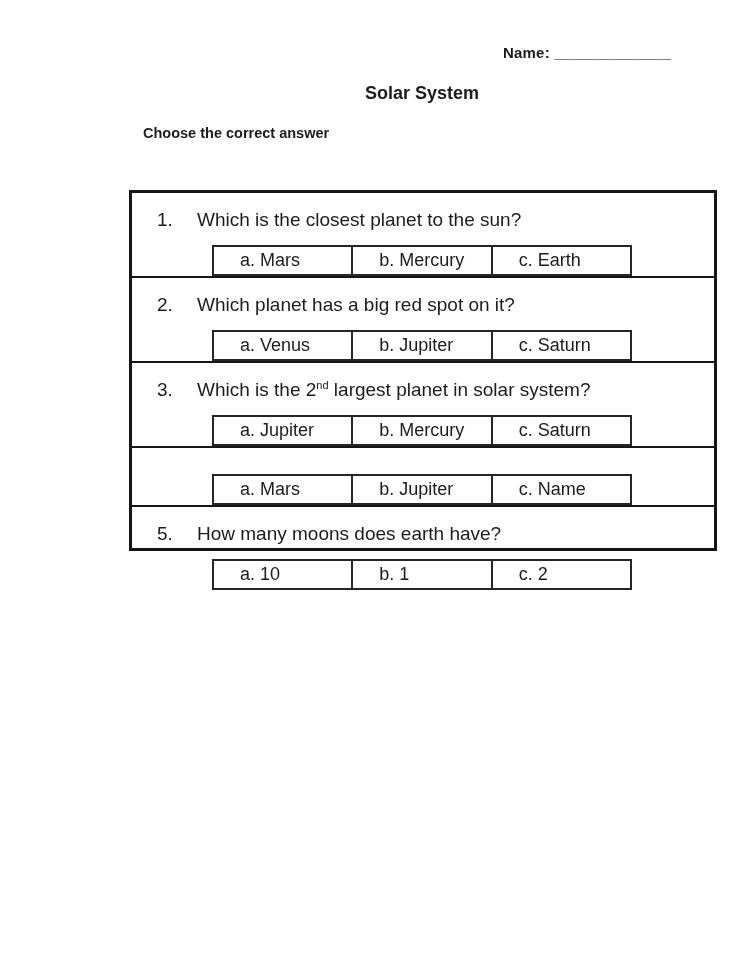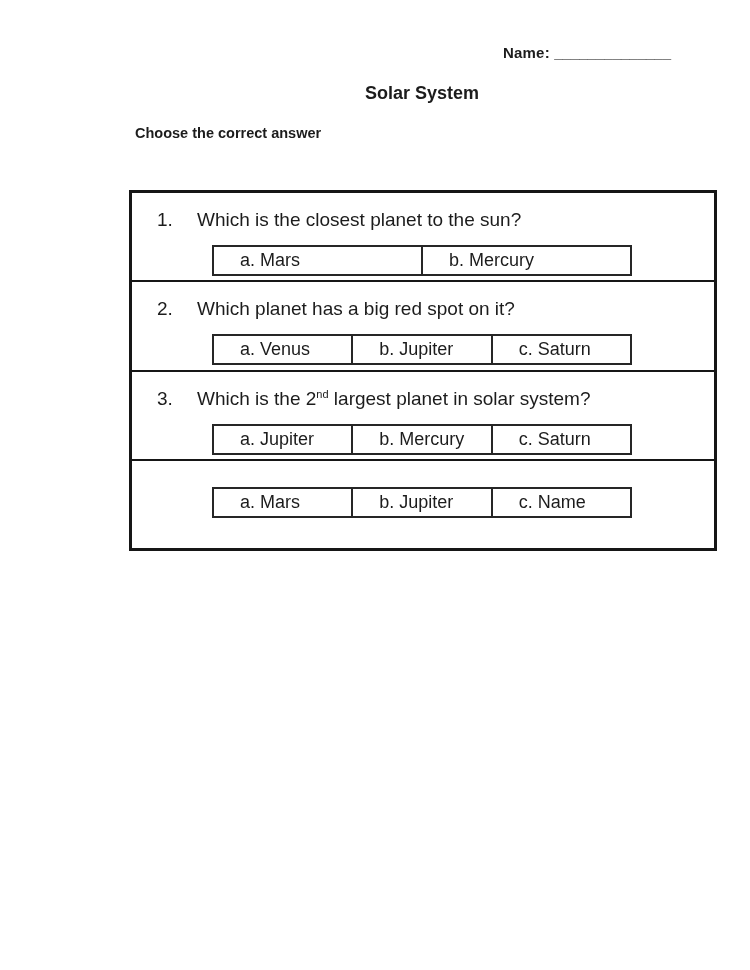--- a/index.html
+++ b/index.html
@@ -30,21 +30,21 @@
     top: 83px;
     left: 0;
     width: 100%;
     text-align: center;
     font-size: 18px;
     font-weight: bold;
   }
   .instruction {
     position: absolute;
     top: 125px;
-    left: 88px;
+    left: 96px;
     font-size: 14.5px;
     font-weight: bold;
   }
 
   
   .quiz-box {
     position: absolute;
     top: 190px;
     left: 82px;
     width: 588px;
@@ -128,20 +128,21 @@
 
   <div class="quiz-box">
 
     <div class="q-row">
       <div class="q-line">
         <span class="q-num">1.</span><span>Which is the closest planet to the sun?</span>
       </div>
       <div class="opts">
         <div class="opt">a. Mars</div>
         <div class="opt">b. Mercury</div>
+        <div class="opt">c. Earth</div>
       </div>
     </div>
 
     <div class="q-row">
       <div class="q-line">
         <span class="q-num">2.</span><span>Which planet has a big red spot on it?</span>
       </div>
       <div class="opts">
         <div class="opt">a. Venus</div>
         <div class="opt">b. Jupiter</div>
@@ -161,17 +162,27 @@
     </div>
 
     <div class="q-row">
       <div class="opts">
         <div class="opt">a. Mars</div>
         <div class="opt">b. Jupiter</div>
         <div class="opt">c. Name</div>
       </div>
     </div>
 
+    <div class="q-row">
+      <div class="q-line">
+        <span class="q-num">5.</span><span>How many moons does earth have?</span>
+      </div>
+      <div class="opts">
+        <div class="opt">a. 10</div>
+        <div class="opt">b. 1</div>
+        <div class="opt">c. 2</div>
+      </div>
+    </div>
 
   </div>
 
 
 </div>
 
 </body></html>

